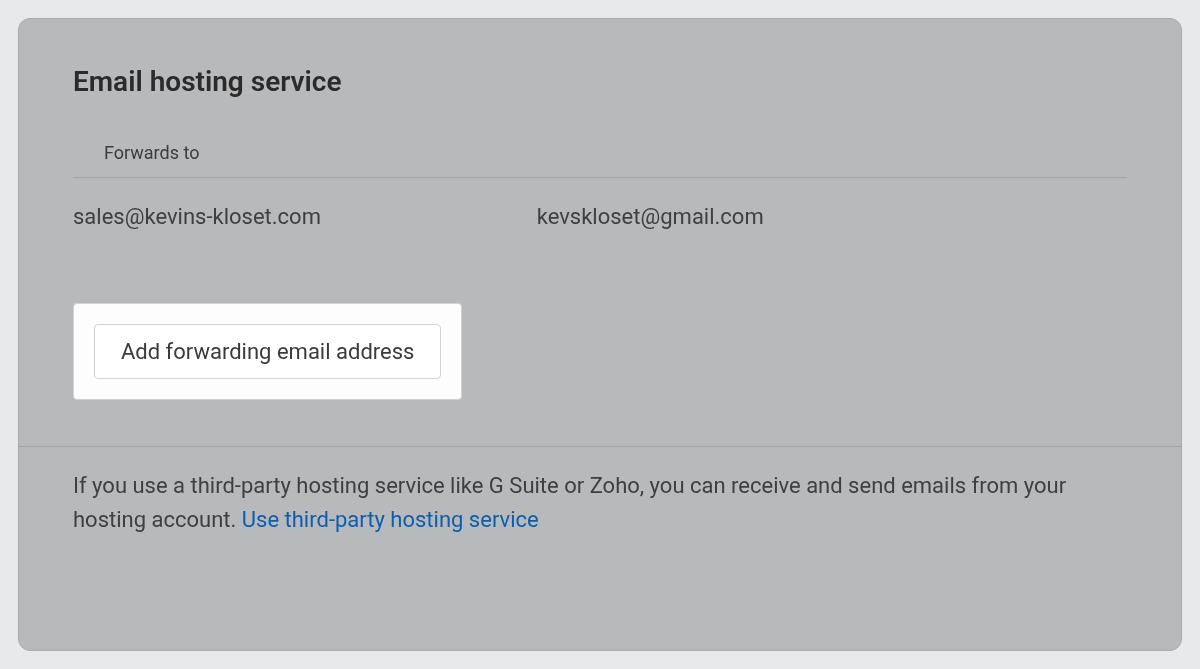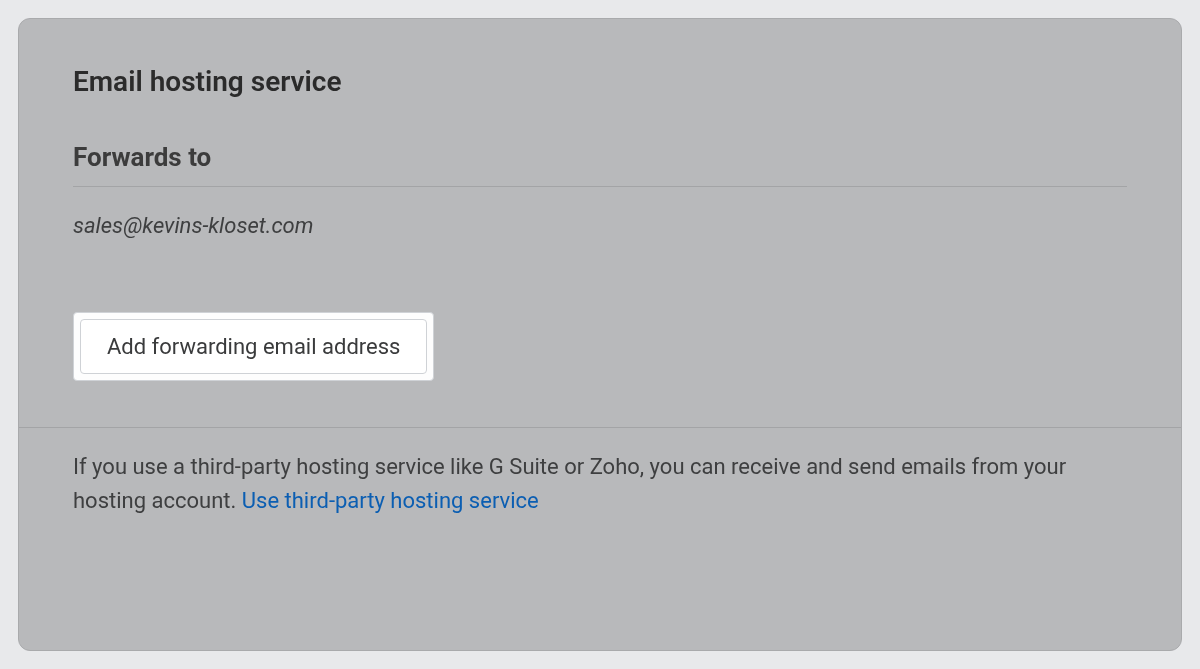--- a/index.html
+++ b/index.html
@@ -39,33 +39,33 @@
       border-bottom: 1px solid #a3a4a6;
     }
     .col-email {
       width: 44%;
       font-size: 22px;
       font-weight: 400;
       color: #3c3c3c;
     }
     .col-forwards {
       width: 42%;
-      font-size: 26px;
-      font-weight: 700;
+      font-size: 18px;
+      font-weight: 400;
       color: #3c3c3c;
+      margin-left: 31px;
     }
     .col-action {
       width: 14%;
       text-align: right;
     }
     .row {
       display: flex;
       padding-top: 26px;
       padding-bottom: 26px;
-      font-style: italic;
     }
     .cell-email {
       width: 44%;
       font-size: 22px;
       color: #3e3f40;
     }
     .cell-forwards {
       width: 42%;
       font-size: 22px;
       color: #3e3f40;
@@ -77,21 +77,21 @@
     .delete-link {
       font-size: 22px;
       color: #0b5eb2;
       cursor: pointer;
       text-decoration: none;
     }
     .button-wrap {
       margin-top: 48px;
       margin-bottom: 46px;
       display: inline-block;
-      padding: 6px;
+      padding: 20px;
       background: #fdfdfd;
       border: 1px solid #cfd2d6;
       border-radius: 4px;
     }
     .add-button {
       background: #ffffff;
       border: 1px solid #cfd2d6;
       border-radius: 4px;
       padding: 14px 26px;
       font-size: 22px;
@@ -122,20 +122,21 @@
   <div class="card-inner">
     <h2 class="card-title">Email hosting service</h2>
 
     <div class="col-headers">
       <div class="col-forwards">Forwards to</div>
       <div class="col-action"></div>
     </div>
 
     <div class="row">
       <div class="cell-email">sales@kevins-kloset.com</div>
+      <div class="cell-forwards">kevskloset@gmail.com</div>
     </div>
 
     <div class="button-wrap">
       <button class="add-button">Add forwarding email address</button>
     </div>
   </div>
 
   <div class="footer-section">
     <p class="footer-text">
       <span>If you use a third-party hosting service like G Suite or Zoho, you can receive and send emails from your hosting account. </span><a class="footer-link">Use third-party hosting service</a>

